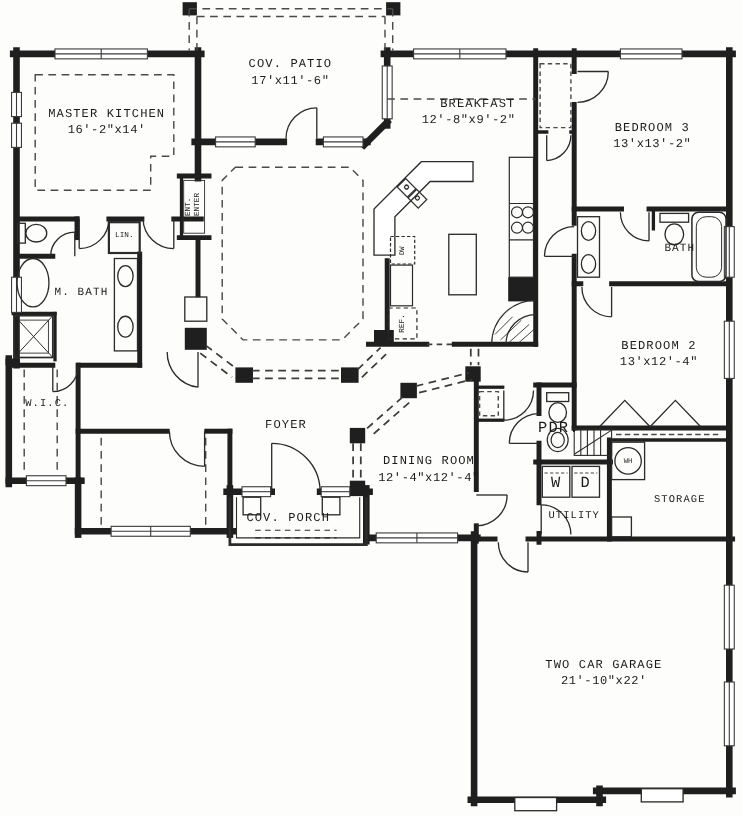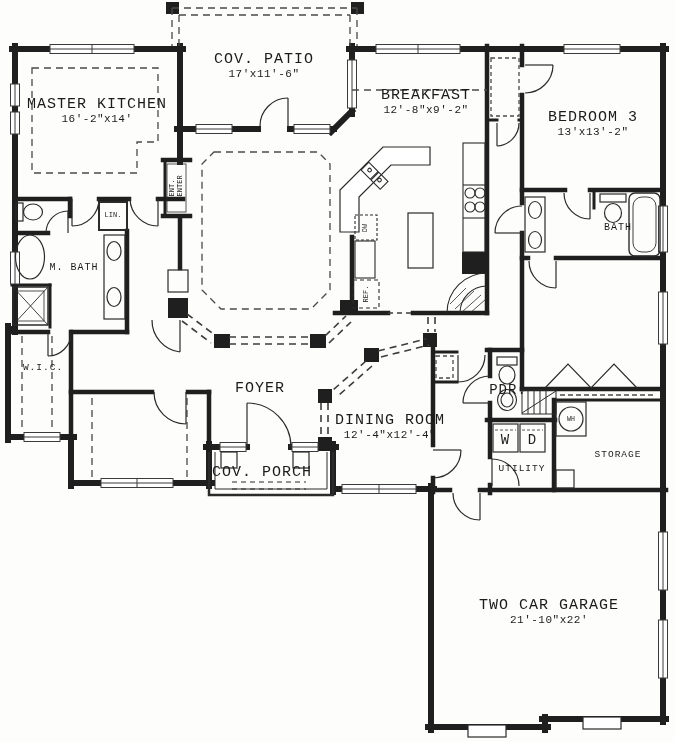--- a/index.html
+++ b/index.html
@@ -5,21 +5,21 @@
   html,body{margin:0;padding:0;background:#ffffff;}
   .plan{
     position:relative;width:675px;height:742px;background:#fdfdfb;
     font-family:"Liberation Mono","DejaVu Sans Mono",monospace;color:#1b1b1b;
     overflow:hidden;
   }
   .plan svg{position:absolute;left:0;top:0;}
   .rl{position:absolute;transform:translate(-50%,-50%);text-align:center;white-space:nowrap;line-height:15px;}
   .rn{letter-spacing:1px;}
   .rot{white-space:normal;transform:translate(-50%,-50%) rotate(-90deg);line-height:8px;}
-  .s11{font-size:15px;}
+  .s11{font-size:11px;}
   .sd{font-size:11px;letter-spacing:0.5px;}
   .s10{font-size:10px;}
   .s9{font-size:9.5px;}
   .s8{font-size:14px;}
   .s7{font-size:7px;}
   .s6{font-size:6.5px;}
 </style>
 </head>
 <body>
 
@@ -454,33 +454,37 @@
 </svg>
 
 <div class="rl" style="left:97px;top:112px;">
   <div class="rn s11">MASTER KITCHEN</div>
       <div class="rd sd">16'-2"x14'</div>
 </div>
 <div class="rl" style="left:264px;top:67px;">
   <div class="rn s11">COV. PATIO</div>
       <div class="rd sd">17'x11'-6"</div>
 </div>
-<div class="rl" style="left:426px;top:103px;">
+<div class="rl" style="left:426px;top:103px;text-align:right;">
   <div class="rn s11">BREAKFAST</div>
       <div class="rd sd">12'-8"x9'-2"</div>
 </div>
 <div class="rl" style="left:593px;top:125px;">
   <div class="rn s11">BEDROOM 3</div>
       <div class="rd sd">13'x13'-2"</div>
 </div>
 <div class="rl" style="left:74px;top:267px;">
   <div class="rn s10">M. BATH</div>
 </div>
 <div class="rl" style="left:618px;top:227px;">
   <div class="rn s10">BATH</div>
+</div>
+<div class="rl" style="left:599px;top:323px;">
+  <div class="rn s11">BEDROOM 2</div>
+      <div class="rd sd">13'x12'-4"</div>
 </div>
 <div class="rl" style="left:43px;top:367px;">
   <div class="rn s9">W.I.C.</div>
 </div>
 <div class="rl" style="left:260px;top:388px;">
   <div class="rn s11">FOYER</div>
 </div>
 <div class="rl" style="left:390px;top:428px;">
   <div class="rn s11">DINING ROOM</div>
       <div class="rd sd">12'-4"x12'-4"</div>

